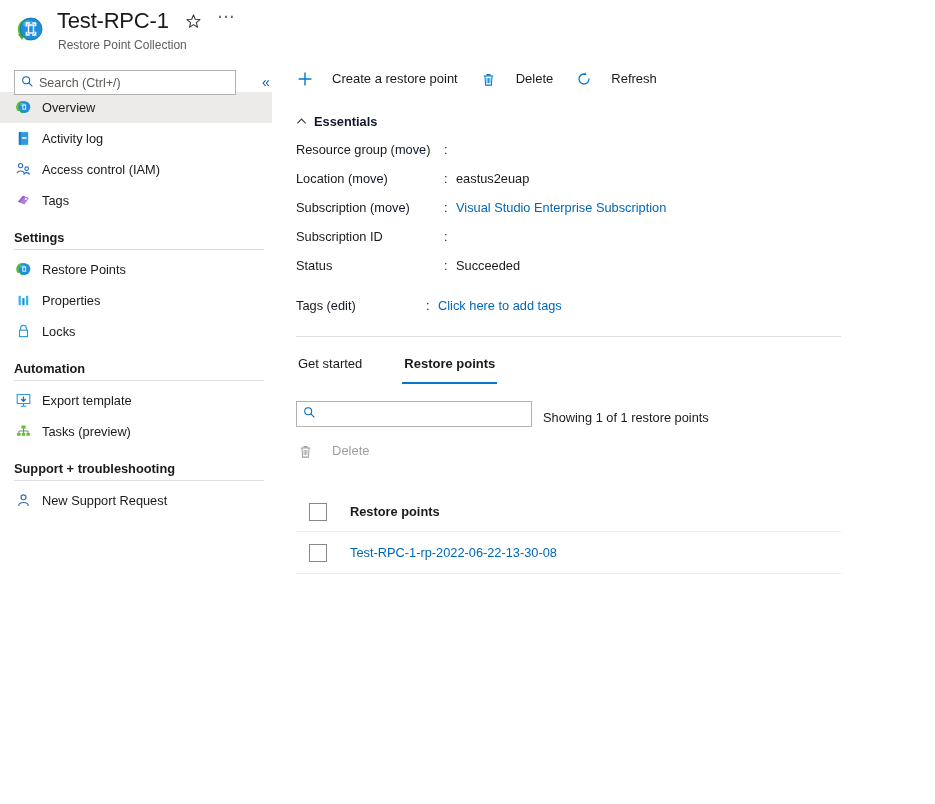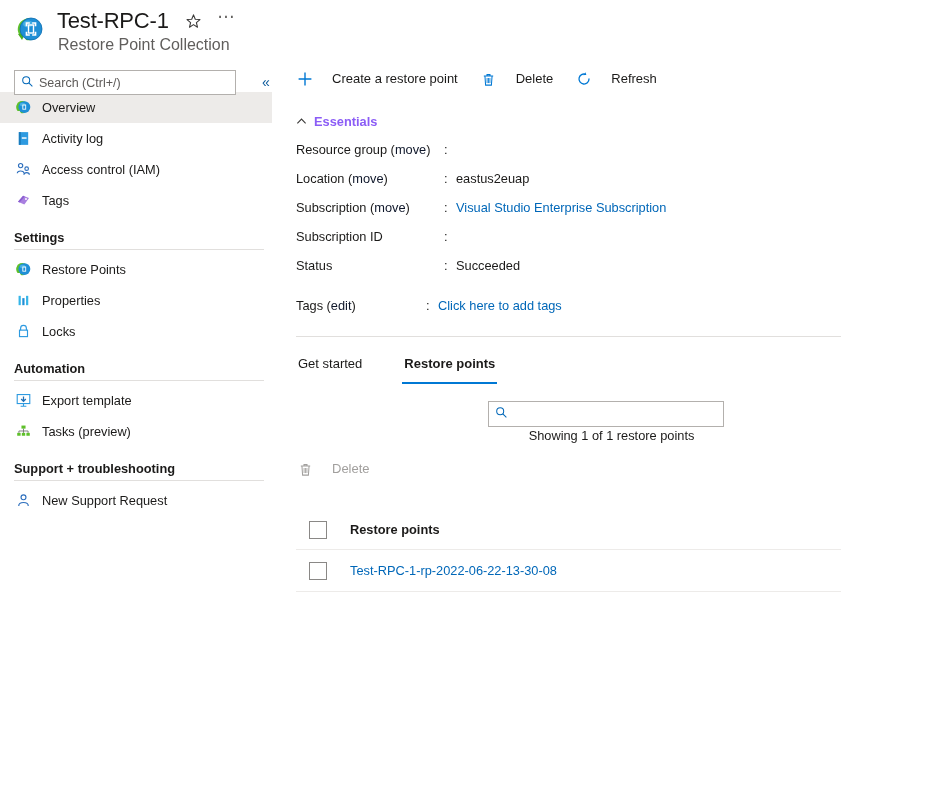--- a/index.html
+++ b/index.html
@@ -31,21 +31,21 @@
     cursor: pointer;
   }
   .ellipsis-btn {
     margin-left: 10px; width: 22px; height: 22px;
     display: flex; align-items: flex-start; justify-content: center;
     color: #605e5c; font-size: 17px; line-height: 10px; cursor: pointer;
     padding-top: 2px;
   }
   .subtitle {
     position: absolute; left: 58px; top: 37px;
-    font-size: 16px; color: #605e5c; line-height: 16px;
+    font-size: 12px; color: #605e5c; line-height: 16px;
   }
 
   
   .sidebar { position: absolute; left: 0; top: 62px; width: 280px; }
   .search-wrap {
     position: relative; margin: 8px 0 0 14px; width: 222px; height: 14px;
   }
   .search-box {
     width: 222px; height: 25px;
     border: 1px solid #b3b0ad; background: #fff;
@@ -96,21 +96,21 @@
   .cmd-ico {
     width: 18px; height: 18px; margin-right: 7px;
     display: flex; align-items: center; justify-content: center;
   }
   .cmd-label { font-size: 13px; color: #1b1a19; line-height: 18px; }
 
   .essentials-hdr {
     display: flex; align-items: center; margin-top: 18px; cursor: pointer;
   }
   .chev { margin-right: 7px; display: flex; align-items: center; }
-  .essentials-title { font-size: 12.8px; font-weight: bold; color: #8b5cf6; }
+  .essentials-title { font-size: 12.8px; font-weight: bold; color: #0f172a; }
 
   .props { margin-top: 12px; }
   .prop-row { display: flex; align-items: flex-start; height: 29px; }
   .prop-key {
     width: 148px; flex: 0 0 148px;
     font-size: 12.8px; color: #1b1a19; line-height: 18px;
   }
   .prop-colon {
     width: 12px; flex: 0 0 12px;
     font-size: 12.8px; color: #1b1a19; line-height: 18px;
@@ -126,21 +126,21 @@
 
   
   .tabs { display: flex; margin-top: 18px; }
   .tab {
     font-size: 13px; color: #1b1a19; padding: 0 2px 9px 2px;
     margin-right: 38px; cursor: pointer; line-height: 18px;
     border-bottom: 2px solid transparent;
   }
   .tab.sel { font-weight: bold; border-bottom: 2px solid #0078d4; }
 
-  .filter-row { display: flex; align-items: center; margin-top: 17px; flex-direction: column; }
+  .filter-row { display: flex; align-items: flex-end; margin-top: 17px; }
   .tbl-search {
     width: 236px; height: 26px; border: 1px solid #b3b0ad; background: #fff;
     display: flex; align-items: center; padding-left: 6px;
   }
   .tbl-search input {
     border: none; outline: none; background: transparent;
     font-family: inherit; font-size: 12.5px; color: #323130;
     width: 198px; margin-left: 5px; padding: 0;
   }
   .showing {

